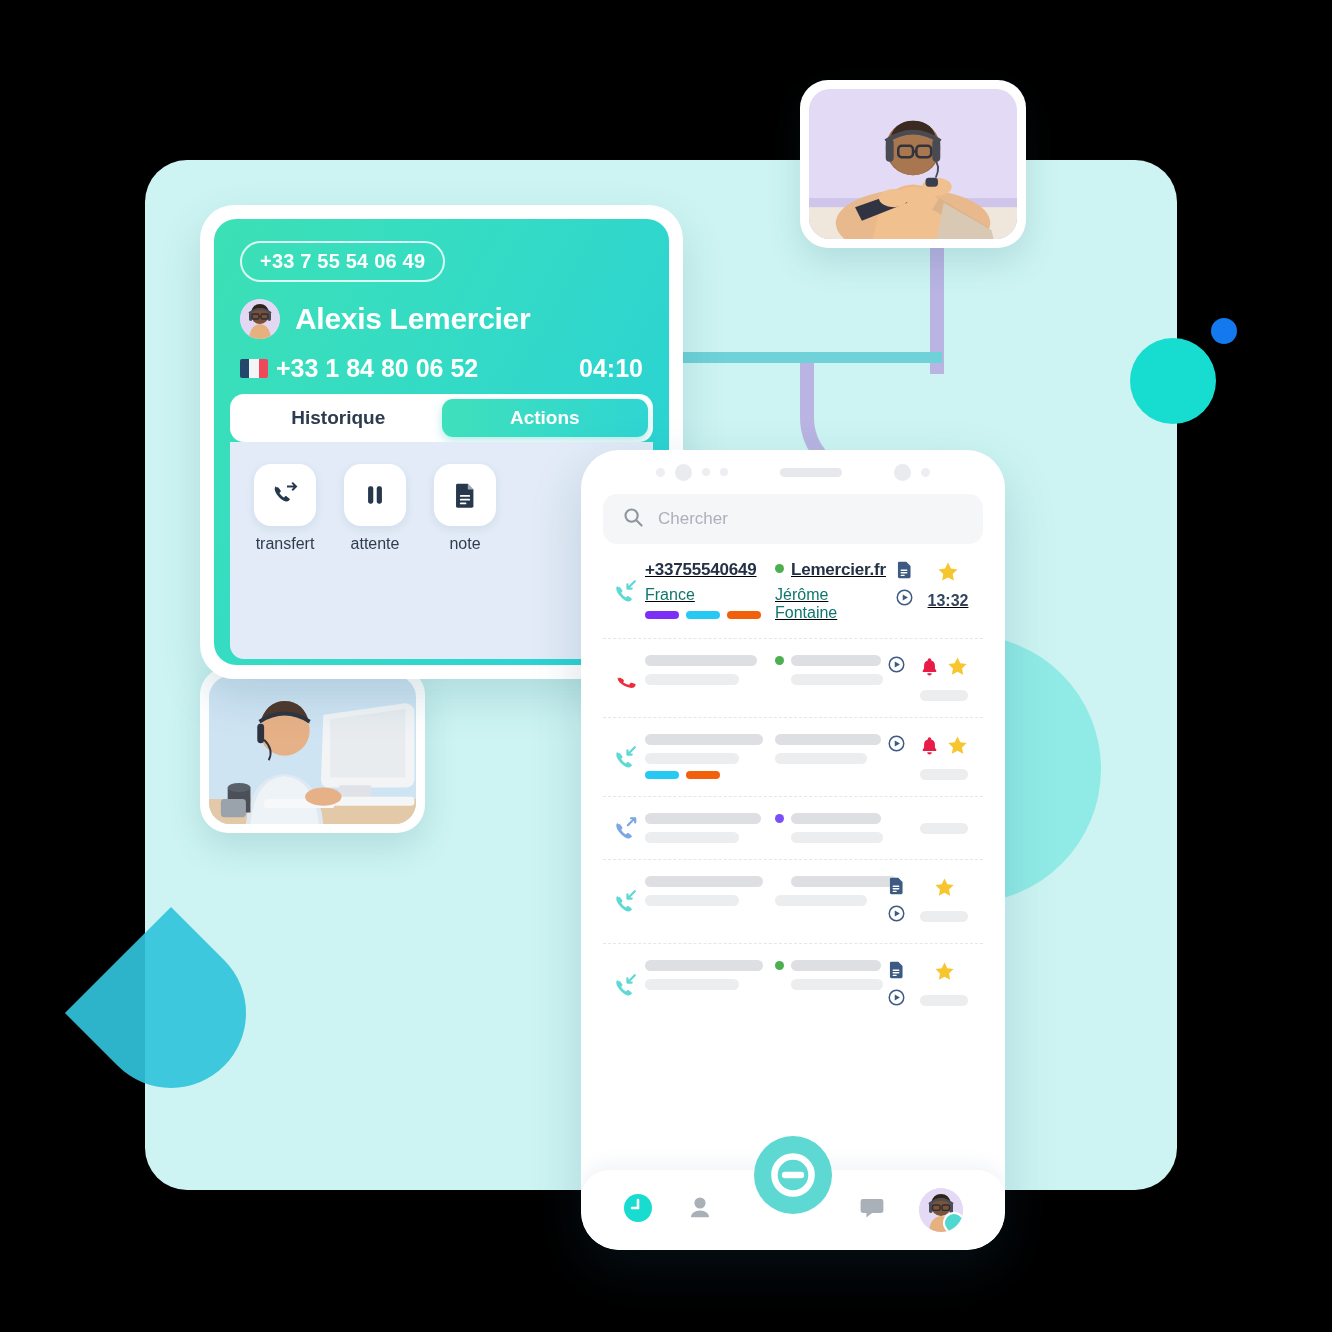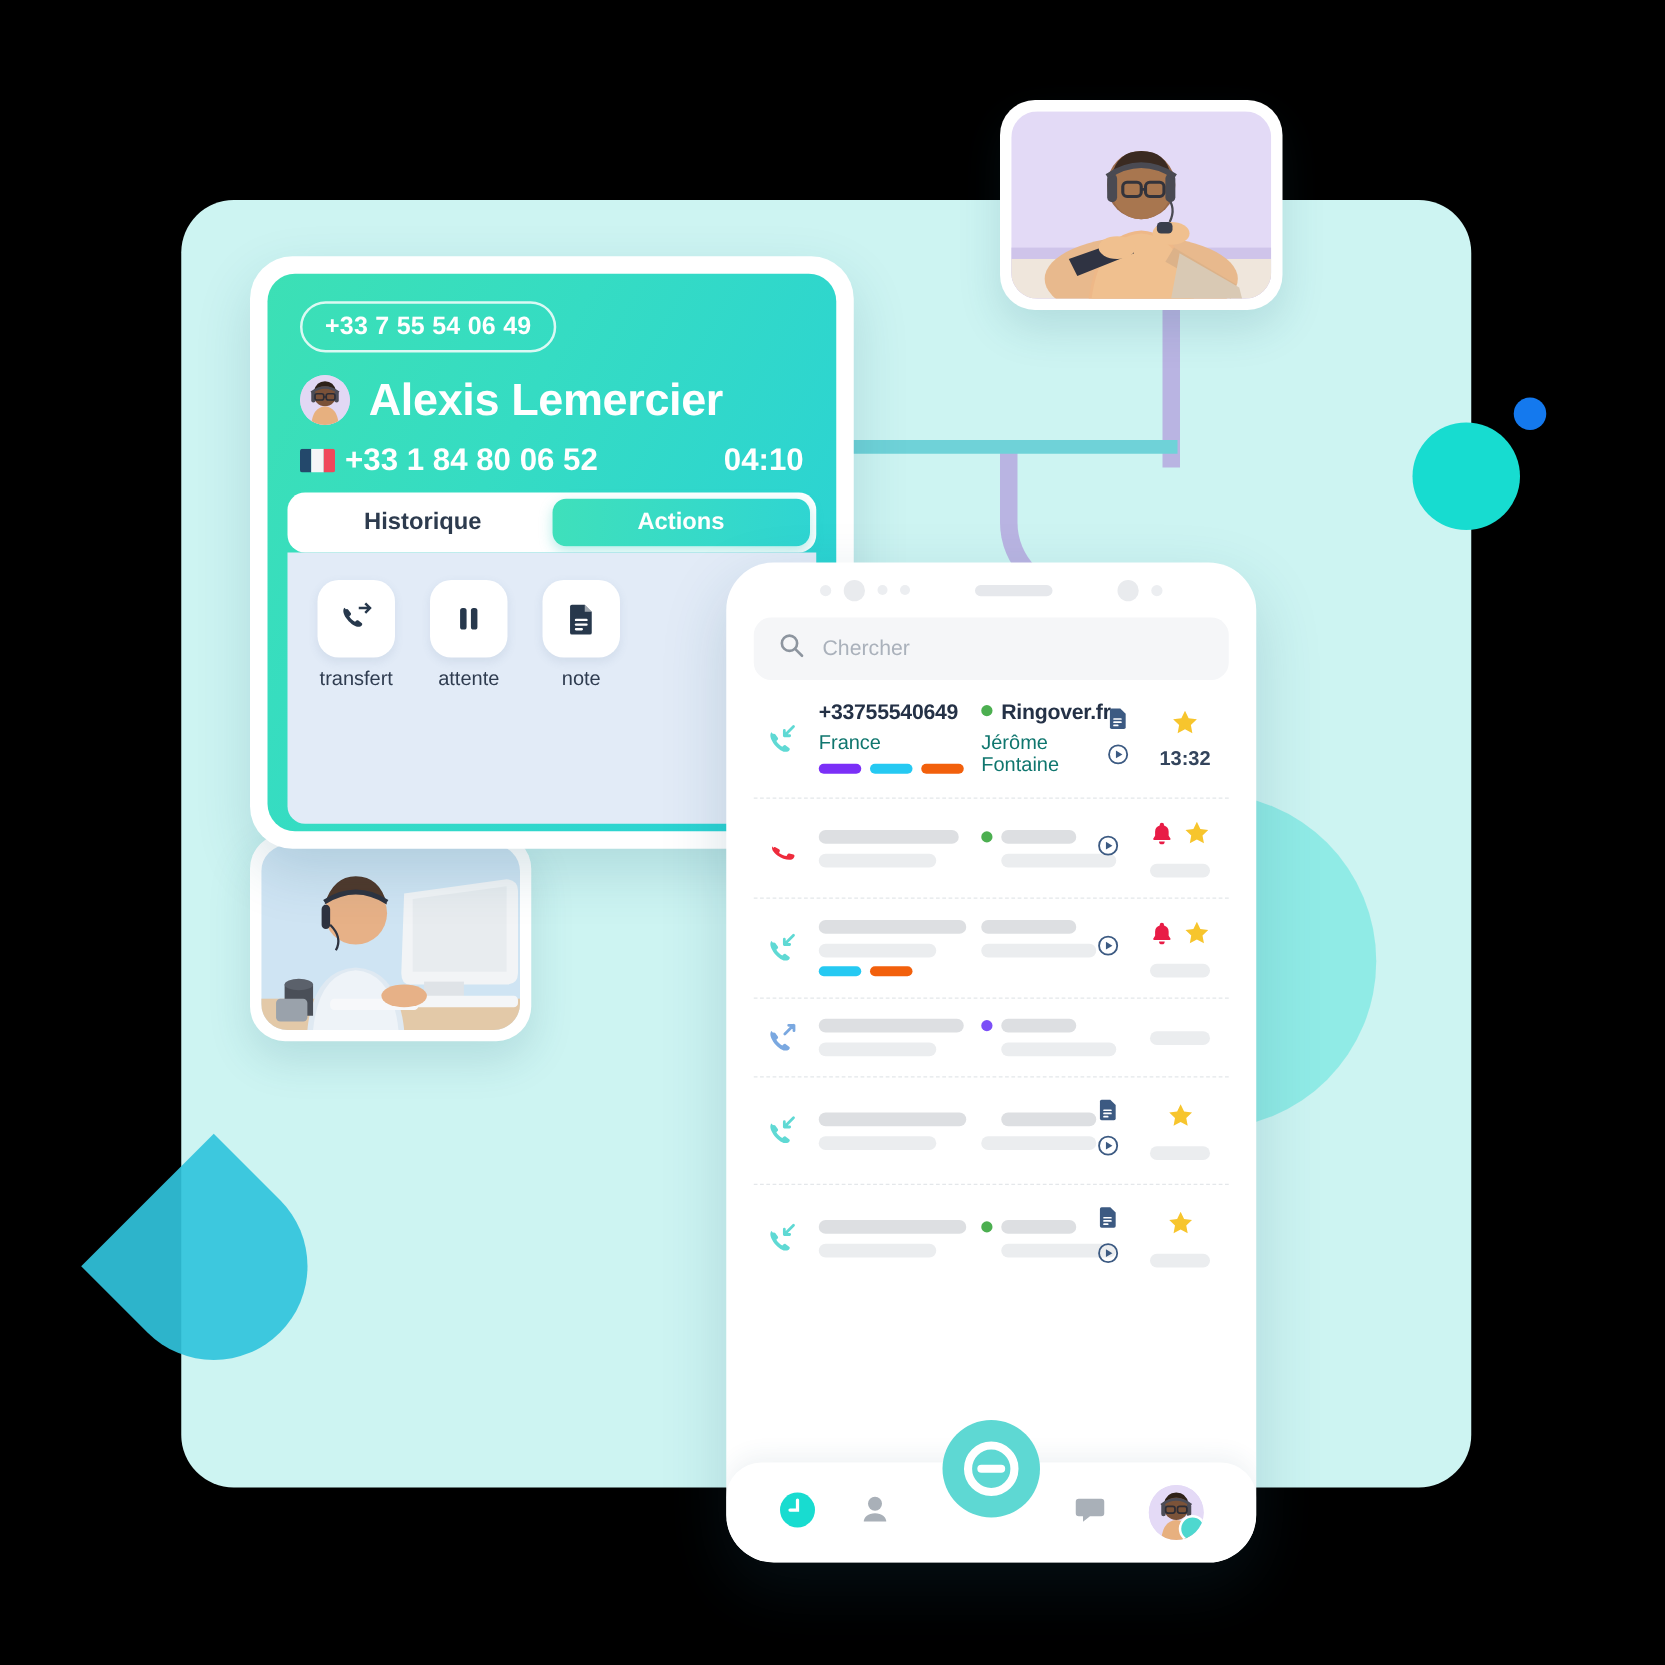--- a/index.html
+++ b/index.html
@@ -37,21 +37,21 @@
   .call-card-outer{position:absolute;left:200px;top:205px;width:483px;height:474px;
     background:#fff;border-radius:34px;box-shadow:0 18px 44px rgba(20,90,110,.16);padding:14px;
     box-sizing:border-box;}
   .call-card{width:100%;height:100%;border-radius:22px;overflow:hidden;
     background:linear-gradient(118deg,#3ce0b5 0%,#35dcc3 38%,#28d0d8 100%);
     position:relative;}
   .phone-pill{position:absolute;left:26px;top:22px;border:2px solid rgba(255,255,255,.82);
     border-radius:22px;padding:7px 18px;color:#fff;font-size:20px;font-weight:600;letter-spacing:.2px;}
   .caller-row{position:absolute;left:26px;top:80px;display:flex;align-items:center;gap:15px;}
   .avatar{width:40px;height:40px;border-radius:50%;overflow:hidden;background:#ded6f2;position:relative;flex:none;}
-  .caller-name{color:#fff;font-size:36px;font-weight:700;letter-spacing:-.3px;}
+  .caller-name{color:#fff;font-size:30px;font-weight:700;letter-spacing:-.3px;}
   .line-row{position:absolute;left:26px;top:135px;right:26px;display:flex;align-items:center;}
   .flag{width:28px;height:19px;border-radius:2px;overflow:hidden;display:flex;flex:none;margin-right:8px;}
   .flag i{display:block;height:100%;flex:1;}
   .flag .b{background:#23486b;}.flag .w{background:#f4f5f7;}.flag .r{background:#f0485b;}
   .line-num{color:#fff;font-size:25px;font-weight:600;}
   .timer{margin-left:auto;color:#fff;font-size:25px;font-weight:700;}
   .tabs{position:absolute;left:16px;right:16px;top:175px;height:48px;background:#fff;border-radius:14px;
     display:flex;padding:5px;box-sizing:border-box;}
   .tab{flex:1;border-radius:11px;display:flex;align-items:center;justify-content:center;
     font-size:19px;font-weight:700;color:#2d3b4e;}
@@ -70,21 +70,21 @@
   .statusbar{height:44px;display:flex;align-items:center;justify-content:center;gap:10px;}
   .sb-dot{border-radius:50%;background:#eceef1;}
   .sb-pill{width:62px;height:9px;border-radius:5px;background:#e6e8ec;margin:0 42px;}
   .ph-head{display:flex;align-items:center;justify-content:space-between;padding:6px 28px 14px;}
   .ph-title{font-size:25px;font-weight:700;color:#263445;letter-spacing:-.3px;}
   .searchbox{margin:0 22px;height:50px;background:#f5f6f8;border-radius:14px;display:flex;
     align-items:center;gap:14px;padding:0 20px;}
   .search-ph{color:#aab1bb;font-size:17px;}
   .daybar{margin:22px 0 0;background:#f5f6f8;padding:13px 28px;color:#6b7c93;font-size:16px;font-weight:600;}
   .rows{padding:0 22px;}
-  .row{display:flex;align-items:center;gap:12px;padding:16px 6px;border-bottom:1.6px dashed #e4e7ea;}
+  .row{display:flex;gap:2px;padding:16px 6px;border-bottom:1.6px dashed #e4e7ea;text-decoration:underline;}
   .row:last-child{border-bottom:none;}
   .r-icon{width:34px;flex:none;display:flex;align-items:center;justify-content:center;}
   .r-main{flex:1;min-width:0;display:flex;gap:10px;}
   .col-a{width:120px;flex:none;}
   .col-b{flex:1;min-width:0;}
   .r-num{font-size:17px;font-weight:700;color:#243146;letter-spacing:-.2px;white-space:nowrap;}
   .r-sub{font-size:16px;color:#0f766e;margin-top:6px;}
   .bdot{width:9px;height:9px;border-radius:50%;display:inline-block;margin-right:7px;vertical-align:2px;}
   .sk{height:11px;border-radius:6px;background:#dddfe2;}
   .sk.light{background:#ebedef;}
@@ -281,21 +281,21 @@
           <div class="col-a">
             <div class="r-num">+33755540649</div>
             <div class="r-sub">France</div>
             <div class="tags">
               <span class="tag" style="background:#7b2ff7"></span>
               <span class="tag" style="background:#25c9f2"></span>
               <span class="tag" style="background:#f2600c"></span>
             </div>
           </div>
           <div class="col-b">
-            <div class="r-num"><span class="bdot" style="background:#4caf50"></span><span>Ringover.fr</span></div>
+            <div class="r-num"><span class="bdot" style="background:#4caf50"></span><span>Lemercier.fr</span></div>
             <div class="r-sub">Jérôme Fontaine</div>
           </div>
         </div>
         <div class="r-ico2">
           <span>
             <svg viewBox="0 0 22 22" width="19" height="19" fill="#3c5a82">
                 <path d="M5 2h8l5 5v12.4A1.6 1.6 0 0 1 16.4 21H5a1.6 1.6 0 0 1-1.6-1.6V3.6A1.6 1.6 0 0 1 5 2z"></path>
                 <rect x="6.4" y="11" width="8" height="1.6" rx=".8" fill="#fff"></rect>
                 <rect x="6.4" y="14" width="8" height="1.6" rx=".8" fill="#fff"></rect>
                 <rect x="6.4" y="17" width="5" height="1.6" rx=".8" fill="#fff"></rect>

